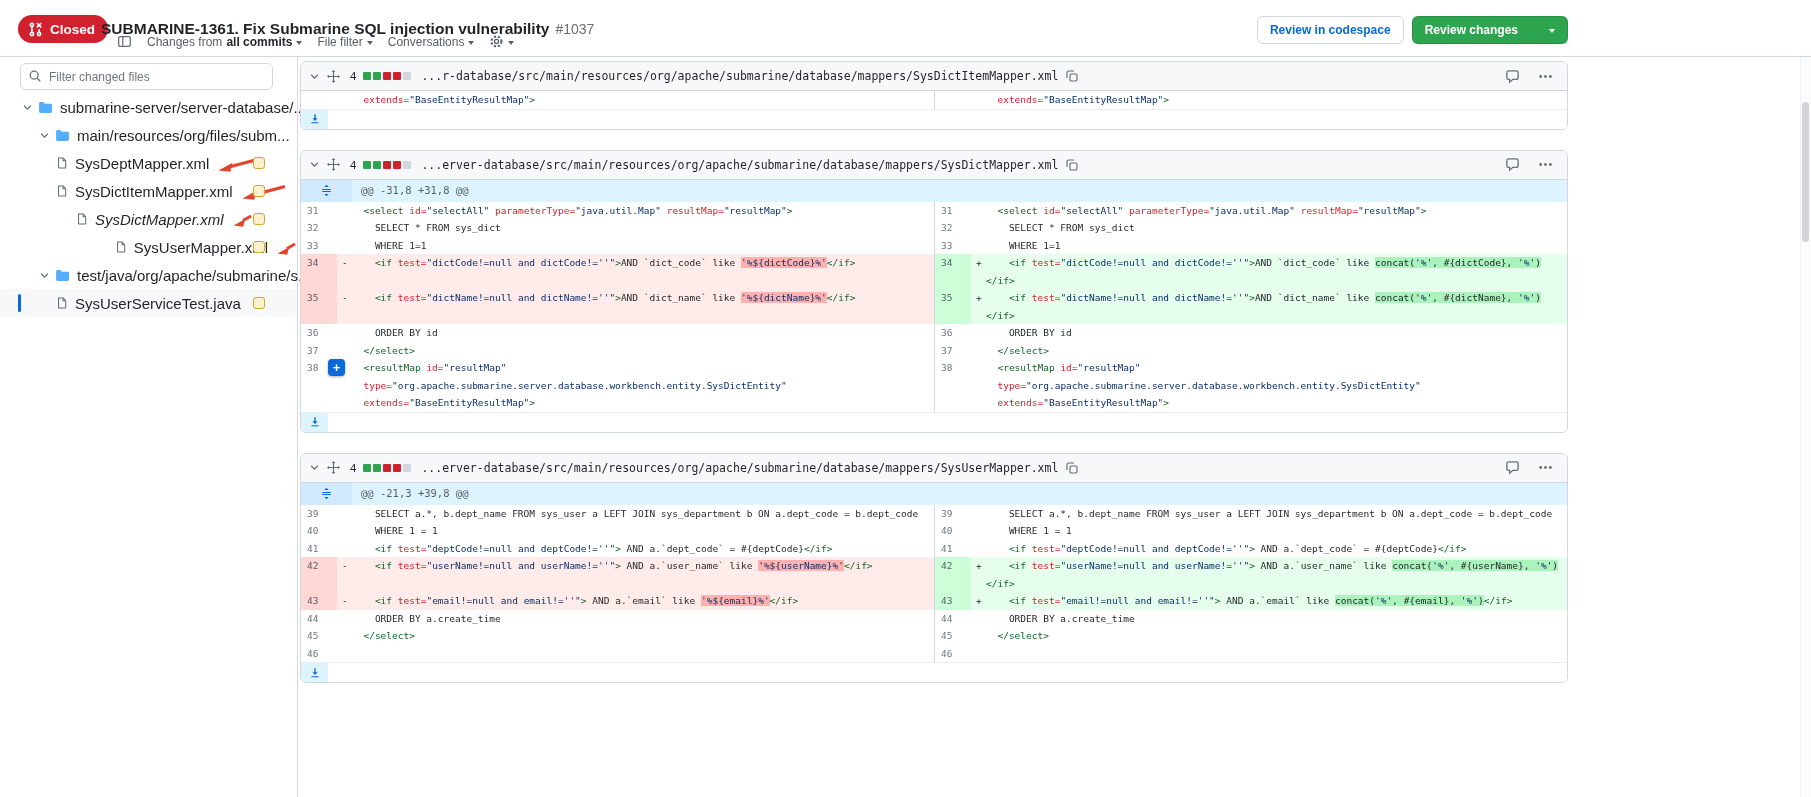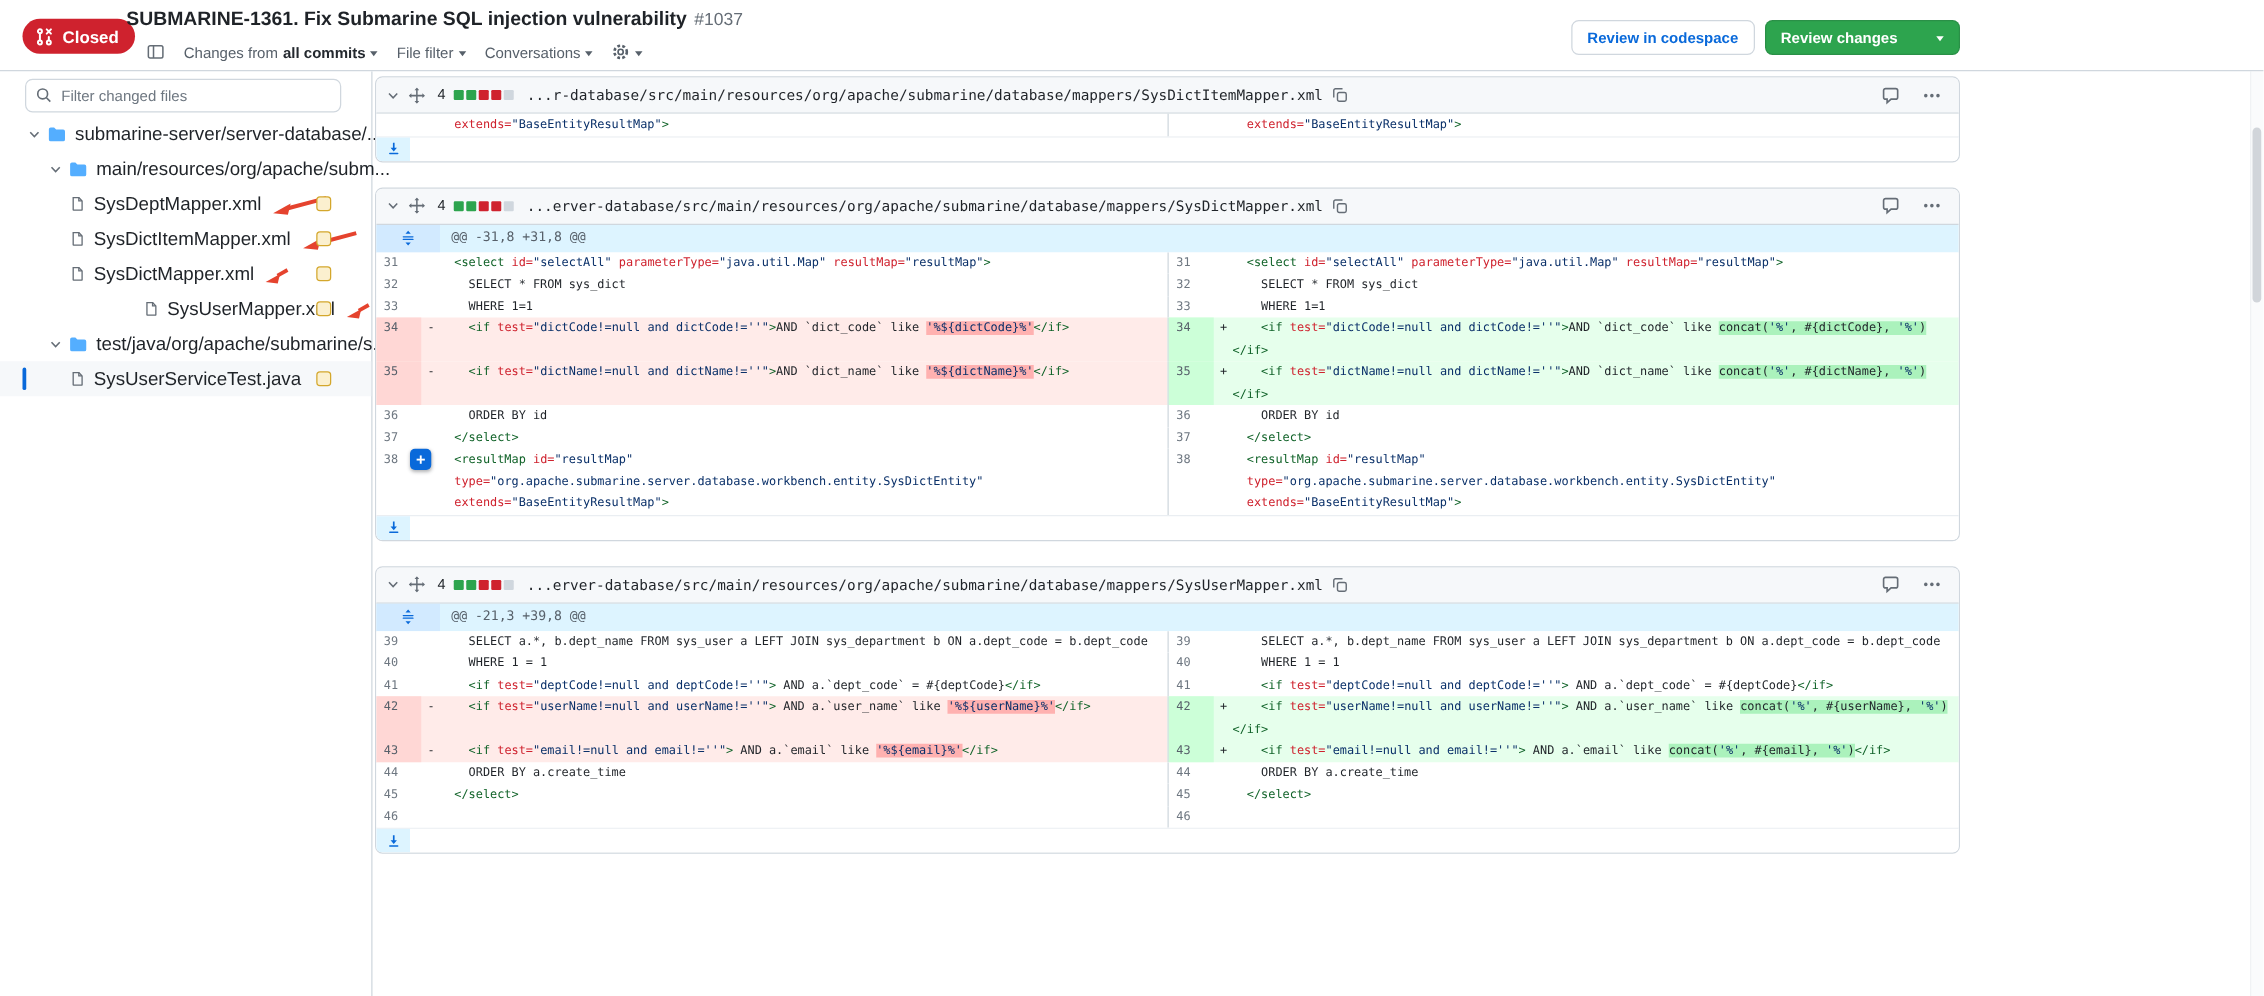--- a/index.html
+++ b/index.html
@@ -5,21 +5,21 @@
   * { box-sizing: border-box; margin: 0; padding: 0; }
   html,body { width:1811px; height:797px; overflow:hidden; }
   body { font-family:"Liberation Sans","DejaVu Sans",sans-serif; color:#1f2328; background:#fff; font-size:13px; }
   #app { position:relative; width:1811px; height:797px; background:#fff; overflow:hidden; }
   .icn { display:inline-flex; align-items:center; justify-content:center; }
 
   
   .topbar { position:absolute; left:0; top:0; right:0; height:57px; background:#fff; border-bottom:1px solid #d0d7de; z-index:5; }
   .badge { position:absolute; left:18px; top:15px; height:28px; display:flex; align-items:center; gap:7px;
            background:#cf222e; color:#fff; border-radius:999px; padding:0 13px 0 10px; font-size:13.5px; font-weight:700; }
-  .pr-title { position:absolute; left:101px; top:7px; font-size:15.5px; font-weight:700; color:#1f2328; white-space:nowrap; }
+  .pr-title { position:absolute; left:101px; top:20px; font-size:15.5px; font-weight:700; color:#1f2328; white-space:nowrap; }
   .pr-number { margin-left:6px; font-weight:400; color:#656d76; font-size:14px; }
   .toolbar { position:absolute; left:117px; top:34px; display:flex; align-items:center; gap:15px; font-size:12px; color:#57606a; }
   .tb-item { display:flex; align-items:center; gap:4px; cursor:pointer; }
   .tb-item .strong { color:#24292f; font-weight:600; }
   .caret { width:0; height:0; border:3.5px solid transparent; border-top:4.5px solid currentColor; border-bottom:0; margin-top:2px; }
   .tb-icon { color:#656d76; cursor:pointer; }
   .top-actions { position:absolute; top:16px; right:243px; display:flex; gap:8px; }
   .btn { height:28px; display:flex; align-items:center; gap:6px; padding:0 12px; font-size:12px; font-weight:600;
          border-radius:6px; cursor:pointer; font-family:inherit; white-space:nowrap; }
   .btn-codespace { background:#fff; border:1px solid #d0d7de; color:#0969da;text-align:center; }
@@ -179,21 +179,21 @@
           <span class="icn tchev">
             <svg width="11" height="11" viewBox="0 0 16 16">
               <path d="M3.2 5.5l4.8 5 4.8-5" fill="none" stroke="currentColor" stroke-width="1.8"></path>
             </svg>
           </span>
           <span class="icn tico">
             <svg width="15" height="13" viewBox="0 0 16 14" fill="#54aeff">
               <path d="M1.1 2.6A1.6 1.6 0 0 1 2.7 1h2.9l1.8 1.9h6A1.6 1.6 0 0 1 15 4.5v6.9a1.6 1.6 0 0 1-1.6 1.6H2.7a1.6 1.6 0 0 1-1.6-1.6z"></path>
             </svg>
           </span>
-          <span class="tlabel">main/resources/org/apache/subm...</span>
+          <span class="tlabel">main/resources/org/files/subm...</span>
         </div>
         <div class="trow" style="padding-left: 56px;">
           <span class="icn tico">
             <svg width="12" height="14" viewBox="0 0 16 16" fill="none" stroke="#656d76" stroke-width="1.4">
               <path d="M3.4 1.4h6.2L12.9 5v9.3a.4.4 0 0 1-.4.4H3.8a.4.4 0 0 1-.4-.4z"></path>
               <path d="M9.4 1.6V5h3.3"></path>
             </svg>
           </span>
           <span class="tlabel">SysDeptMapper.xml</span>
           <span class="icn tarrow">
@@ -213,21 +213,21 @@
           </span>
           <span class="tlabel">SysDictItemMapper.xml</span>
           <span class="icn tarrow">
             <svg width="48" height="19" viewBox="0 0 48 19">
               <line x1="45" y1="3.5" x2="13" y2="12" stroke="#e5432e" stroke-width="3.2"></line>
               <path d="M2.5 15.5L16.5 7.8l-2.2 9z" fill="#e5432e"></path>
             </svg>
           </span>
           <span class="mod-square"></span>
         </div>
-        <div class="trow" style="padding-left: 56px;">
+        <div class="trow" style="padding-left: 76px; font-style: italic;">
           <span class="icn tico">
             <svg width="12" height="14" viewBox="0 0 16 16" fill="none" stroke="#656d76" stroke-width="1.4">
               <path d="M3.4 1.4h6.2L12.9 5v9.3a.4.4 0 0 1-.4.4H3.8a.4.4 0 0 1-.4-.4z"></path>
               <path d="M9.4 1.6V5h3.3"></path>
             </svg>
           </span>
           <span class="tlabel">SysDictMapper.xml</span>
           <span class="icn tarrow">
             <svg width="22" height="15" viewBox="0 0 22 15">
               <line x1="20" y1="3" x2="12" y2="7.5" stroke="#e5432e" stroke-width="3"></line>

